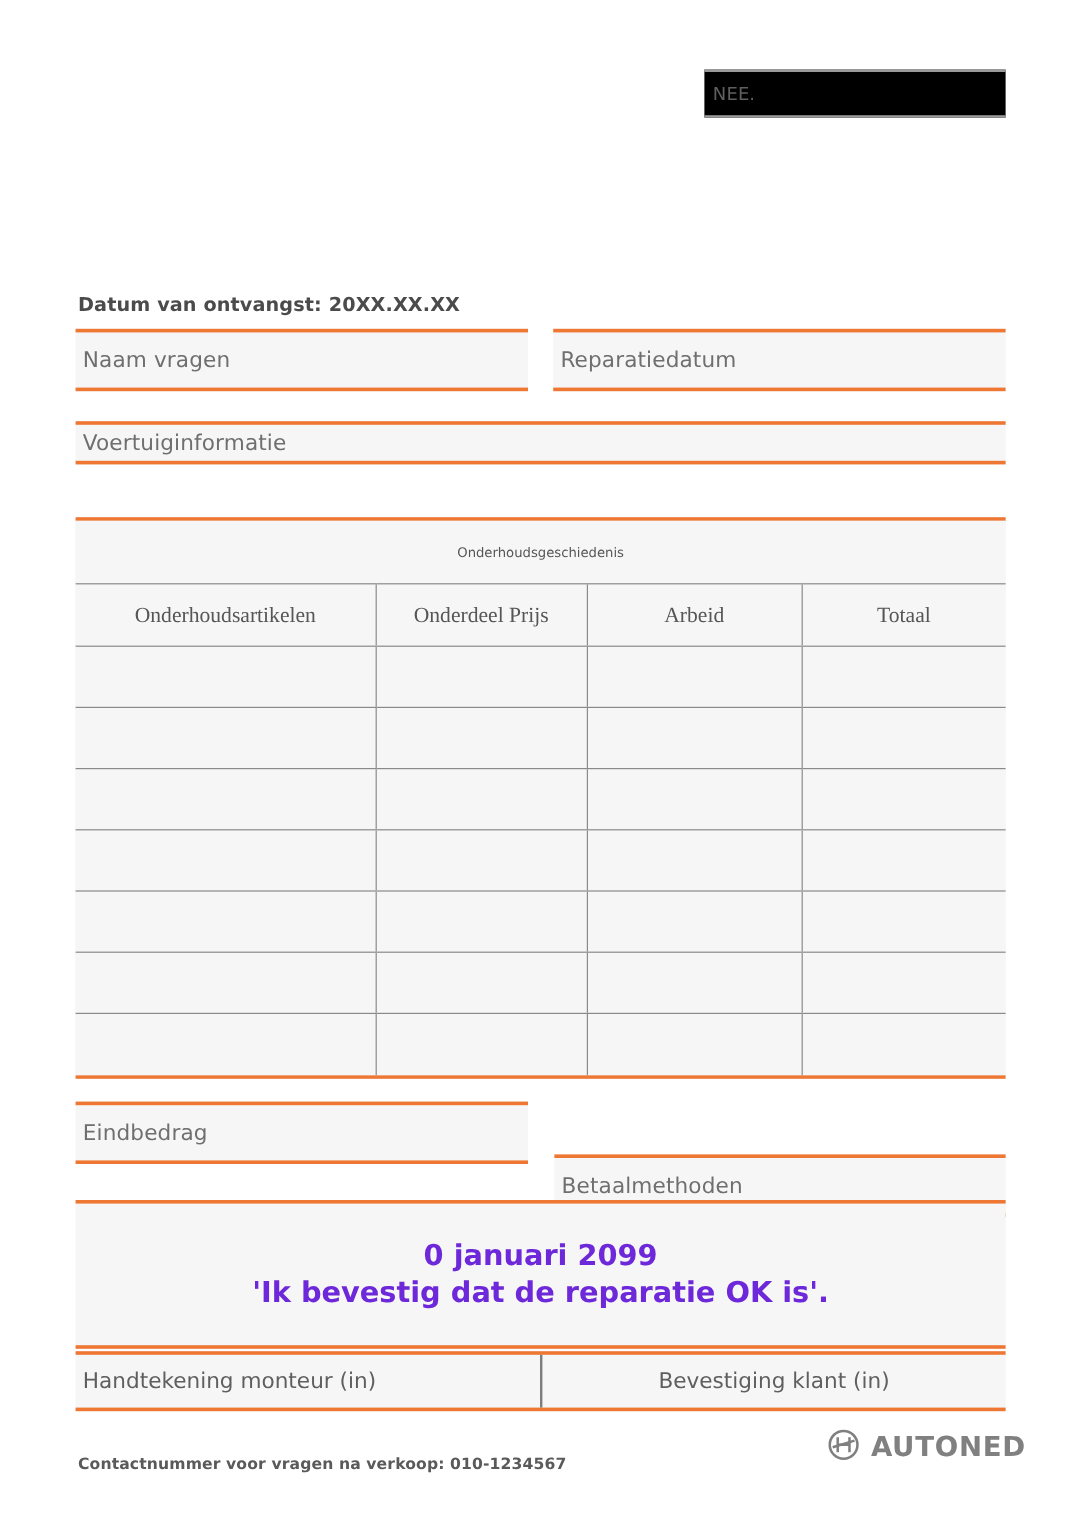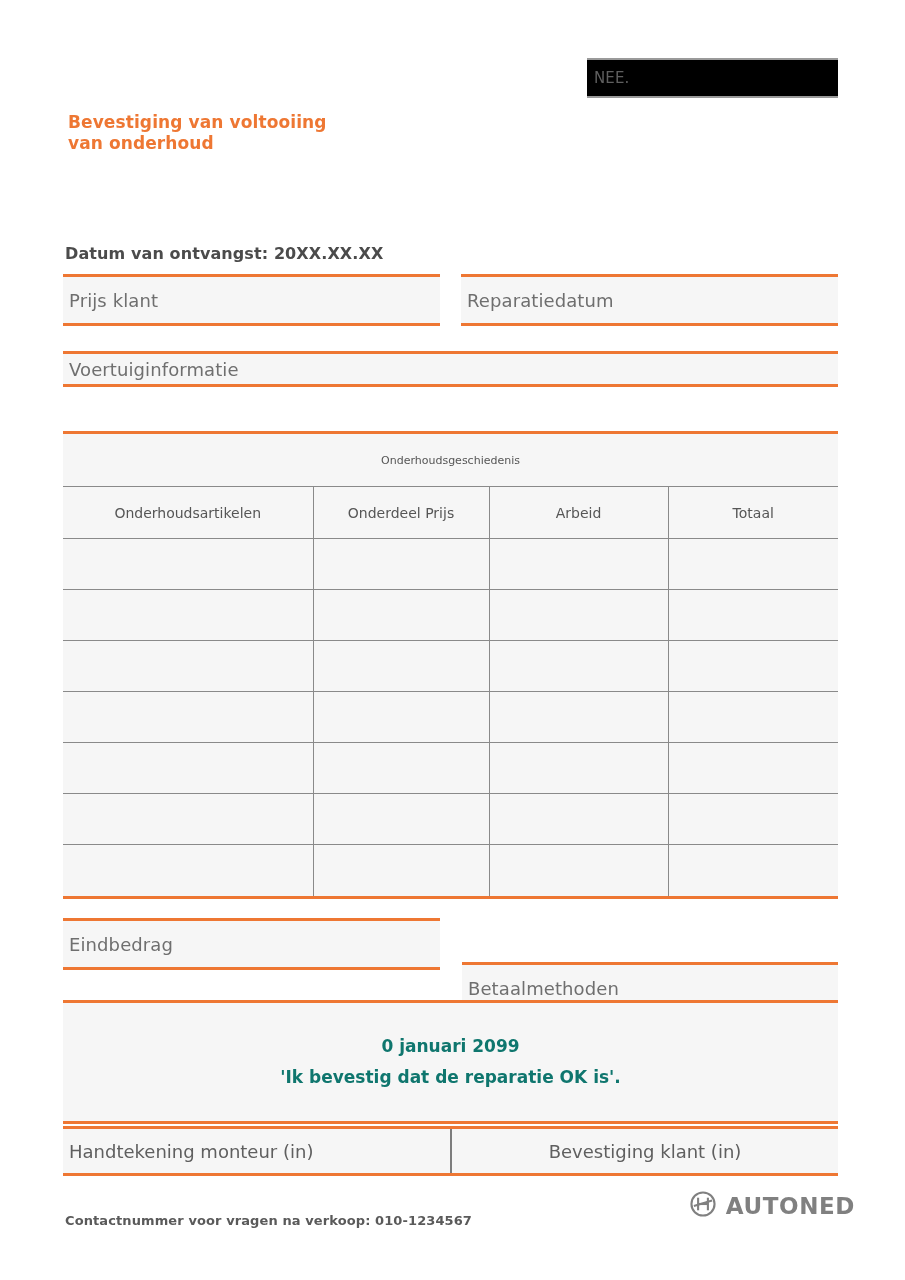--- a/index.html
+++ b/index.html
@@ -73,26 +73,27 @@
     height: 52px; display: flex; align-items: center; justify-content: center;
     font-size: 11px; color: #555; background: #f6f6f6;
   }
   table.m-table { width: 100%; border-collapse: collapse; table-layout: fixed; }
   table.m-table col.c1 { width: 250px; }
   table.m-table col.c2 { width: 176px; }
   table.m-table col.c3 { width: 179px; }
   table.m-table col.c4 { width: 170px; }
   table.m-table th {
     height: 52px;
-    font-size: 14px; font-weight: 400; color: #565656;
+    font-size: 18px; font-weight: 400; color: #565656;
     text-align: center;
     border-top: 1px solid #8a8a8a;
     border-bottom: 1px solid #8a8a8a;
     border-left: 1px solid #8a8a8a;
     background: #f6f6f6;
+    font-family: Liberation Serif, serif;
   }
   table.m-table th:first-child { border-left: none; }
   table.m-table td {
     height: 51px;
     border-bottom: 1px solid #8a8a8a;
     border-left: 1px solid #8a8a8a;
     background: #f6f6f6;
   }
   table.m-table td:first-child { border-left: none; }
   table.m-table tr:last-child td { border-bottom: none; }
@@ -104,21 +105,21 @@
   
   #confirm-block {
     position: absolute; left: 63px; top: 1000px; width: 775px; height: 124px;
     background: #f6f6f6;
     border-top: 3px solid #ee7733;
     border-bottom: 3px solid #ee7733;
     display: flex; flex-direction: column;
     align-items: center; justify-content: center;
   }
   #confirm-block .line {
-    font-size: 17px; font-weight: 700; color: #0f766e; line-height: 31px;
+    font-size: 24px; font-weight: 700; color: #6d28d9; line-height: 31px;
   }
 
   
   #signature-row {
     position: absolute; left: 63px; top: 1126px; width: 775px; height: 50px;
     background: #f6f6f6;
     border-top: 3px solid #ee7733;
     border-bottom: 3px solid #ee7733;
     display: flex;
   }
@@ -151,27 +152,25 @@
 </style>
 </head>
 <body>
 
 <div class="page">
 
   <div class="field" id="nee-field">
     <span class="ph">NEE.</span>
   </div>
 
-  <div id="doc-title">Bevestiging van voltooiing
- van onderhoud</div>
 
   <div id="receipt-date">Datum van ontvangst: 20XX.XX.XX</div>
 
   <div class="field" id="customer-name-field">
-    <span class="ph">Prijs klant</span>
+    <span class="ph">Naam vragen</span>
   </div>
   <div class="field" id="repair-date-field">
     <span class="ph">Reparatiedatum</span>
   </div>
 
   <div class="field" id="vehicle-info-field">
     <span class="ph">Voertuiginformatie</span>
   </div>
 
   <div id="table-wrap">

